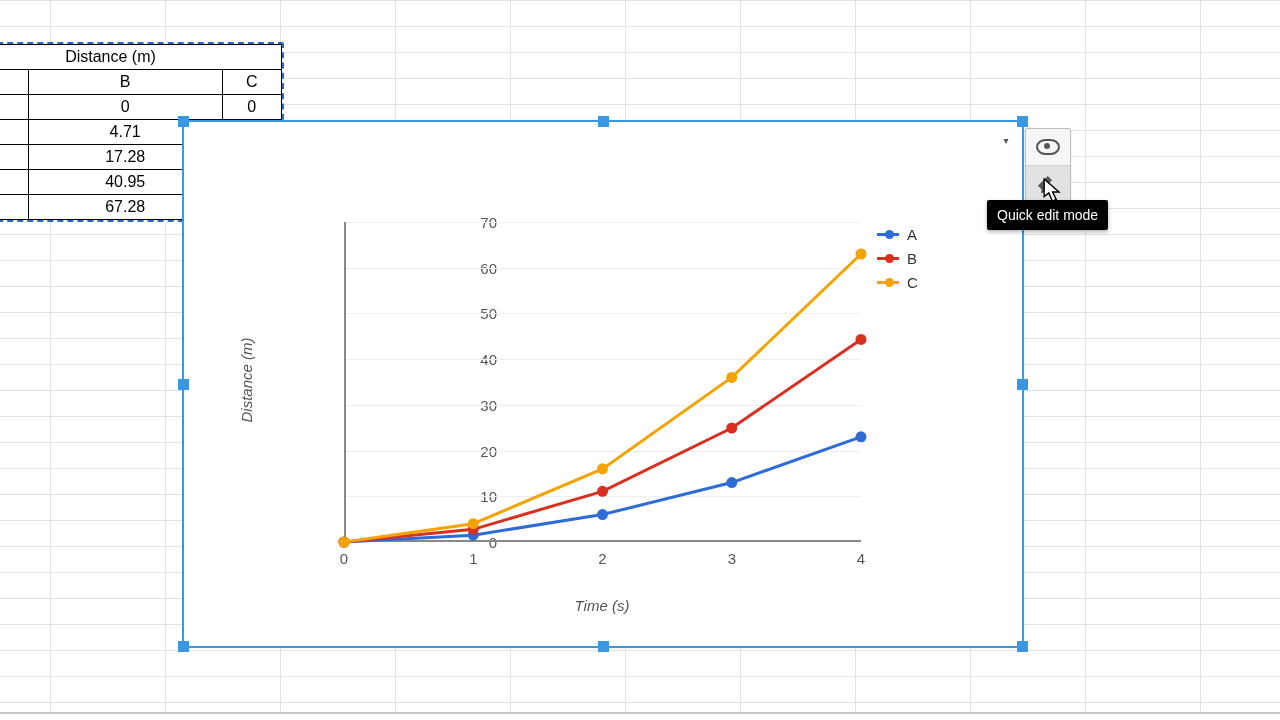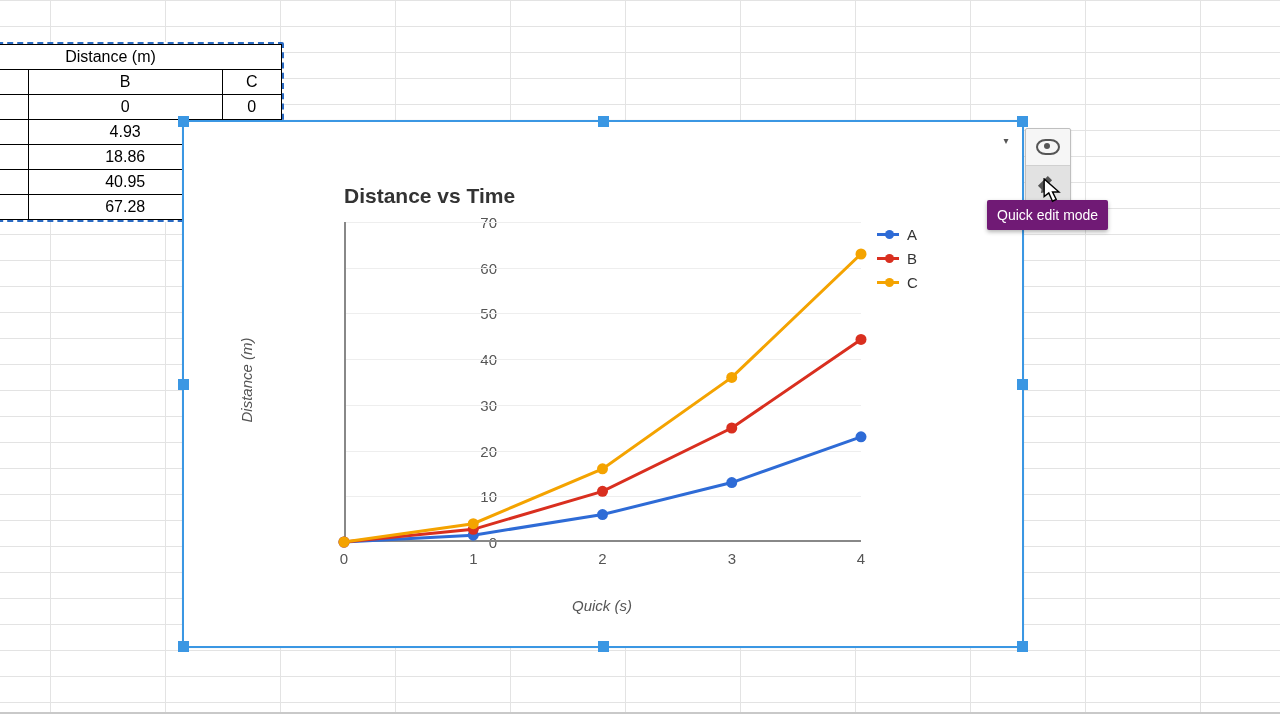--- a/index.html
+++ b/index.html
@@ -71,21 +71,21 @@
   }
   .chart-tools .tool.active{background:#e2e2e2;}
   .chart-tools .sep{height:1px;background:#d0d0d0;}
   .eye-icon{width:20px;height:12px;border:2px solid #555;border-radius:80% 80% 80% 80% / 100% 100% 100% 100%;position:relative;}
   .eye-icon::after{content:"";position:absolute;left:6px;top:2px;width:6px;height:6px;background:#555;border-radius:50%;}
   .pencil-icon{width:20px;height:20px;position:relative;}
   .pencil-icon::before{content:"";position:absolute;left:4px;top:2px;width:6px;height:14px;background:#555;transform:rotate(45deg);}
   .pencil-icon::after{content:"";position:absolute;left:1px;bottom:0;width:0;height:0;border-left:4px solid transparent;border-right:4px solid transparent;border-top:6px solid #555;transform:rotate(45deg);}
   .tooltip{
     position:absolute;left:987px;top:200px;
-    background:#701a75;color:#fff;font-size:14px;padding:7px 10px;border-radius:2px;white-space:nowrap;
+    background:#000000;color:#fff;font-size:14px;padding:7px 10px;border-radius:2px;white-space:nowrap;
     box-shadow:0 2px 4px rgba(0,0,0,.3);
   }
   .cursor{
     position:absolute;left:1043px;top:178px;width:19px;height:26px;pointer-events:none;z-index:50;
   }
 </style>
 </head>
 <body>
 
 <div class="sheet-bg">
@@ -145,26 +145,26 @@
       <th>B</th>
       <th>C</th>
     </tr>
     <tr>
       <td></td>
       <td>0</td>
       <td>0</td>
     </tr>
     <tr>
       <td>2</td>
-      <td>4.93</td>
+      <td>4.71</td>
       <td></td>
     </tr>
     <tr>
       <td>8</td>
-      <td>18.86</td>
+      <td>17.28</td>
       <td></td>
     </tr>
     <tr>
       <td>58</td>
       <td>40.95</td>
       <td></td>
     </tr>
     <tr>
       <td>32</td>
       <td>67.28</td>
@@ -178,24 +178,23 @@
   <div class="handle h-tl"></div>
   <div class="handle h-tm"></div>
   <div class="handle h-tr"></div>
   <div class="handle h-ml"></div>
   <div class="handle h-mr"></div>
   <div class="handle h-bl"></div>
   <div class="handle h-bm"></div>
   <div class="handle h-br"></div>
   <div class="drop-arrow">▾</div>
 
-  <div class="chart-title">Distance vs Time</div>
 
   <div class="ylabel">Distance (m)</div>
-  <div class="xlabel">Quick (s)</div>
+  <div class="xlabel">Time (s)</div>
 
   <div class="ytick" style="top:100px">70</div>
   <div class="ytick" style="top:145.7px">60</div>
   <div class="ytick" style="top:191.4px">50</div>
   <div class="ytick" style="top:237.1px">40</div>
   <div class="ytick" style="top:282.9px">30</div>
   <div class="ytick" style="top:328.6px">20</div>
   <div class="ytick" style="top:374.3px">10</div>
   <div class="ytick" style="top:420px">0</div>
 

